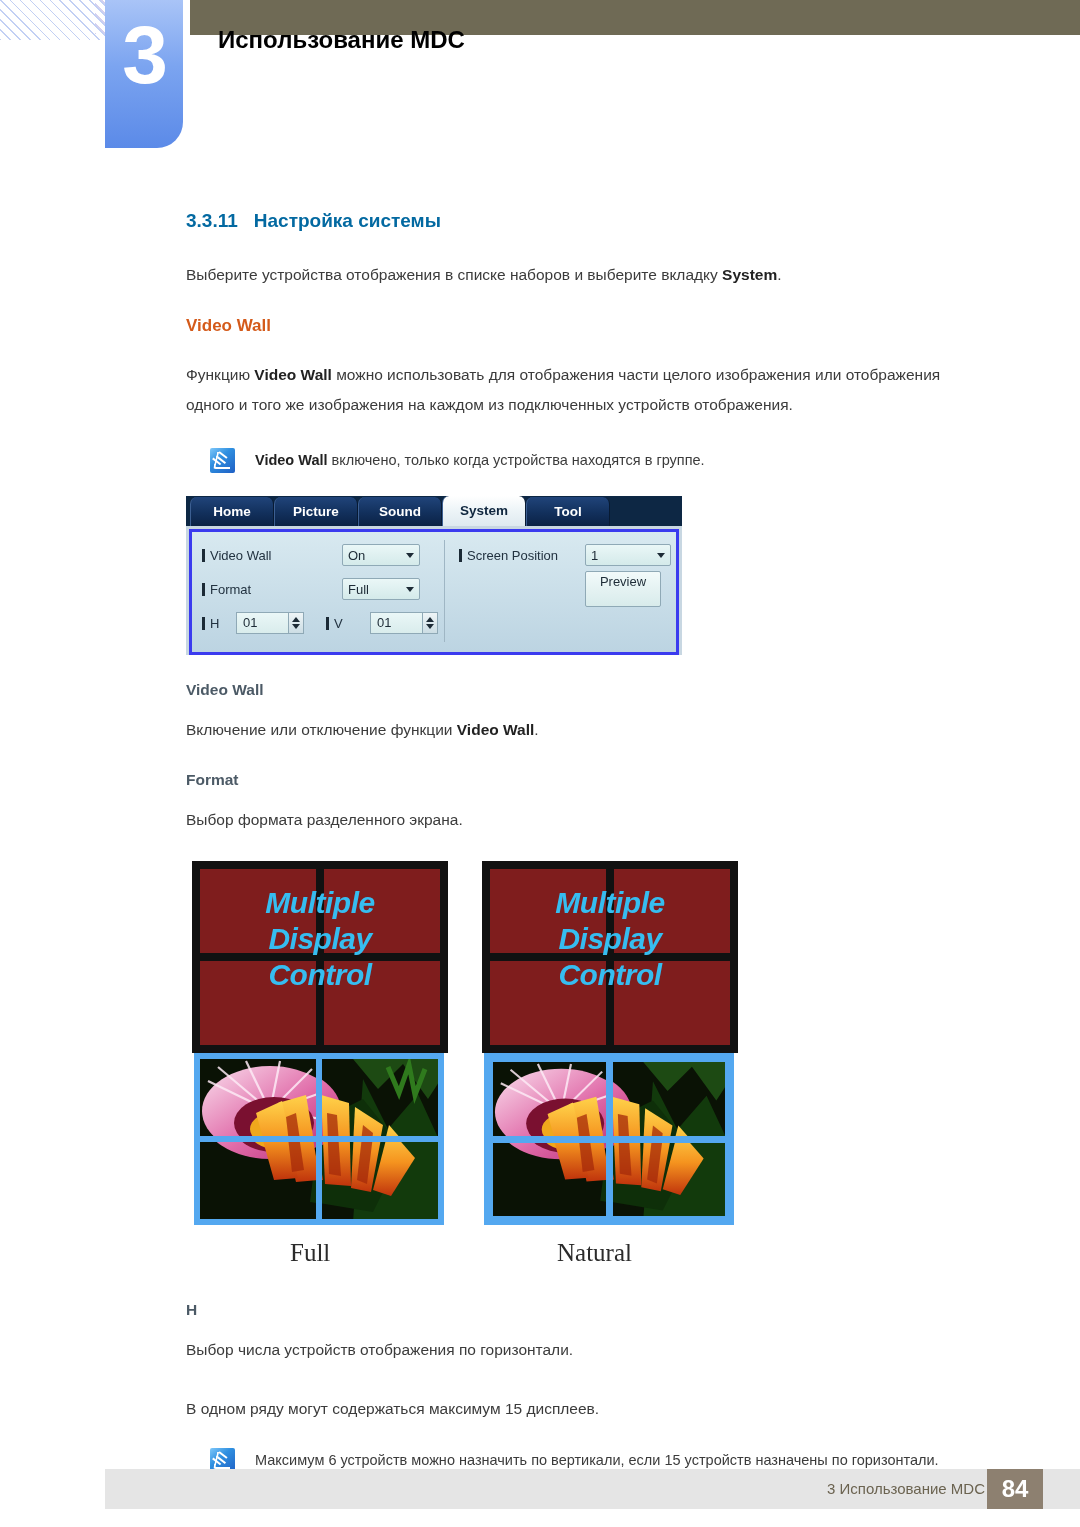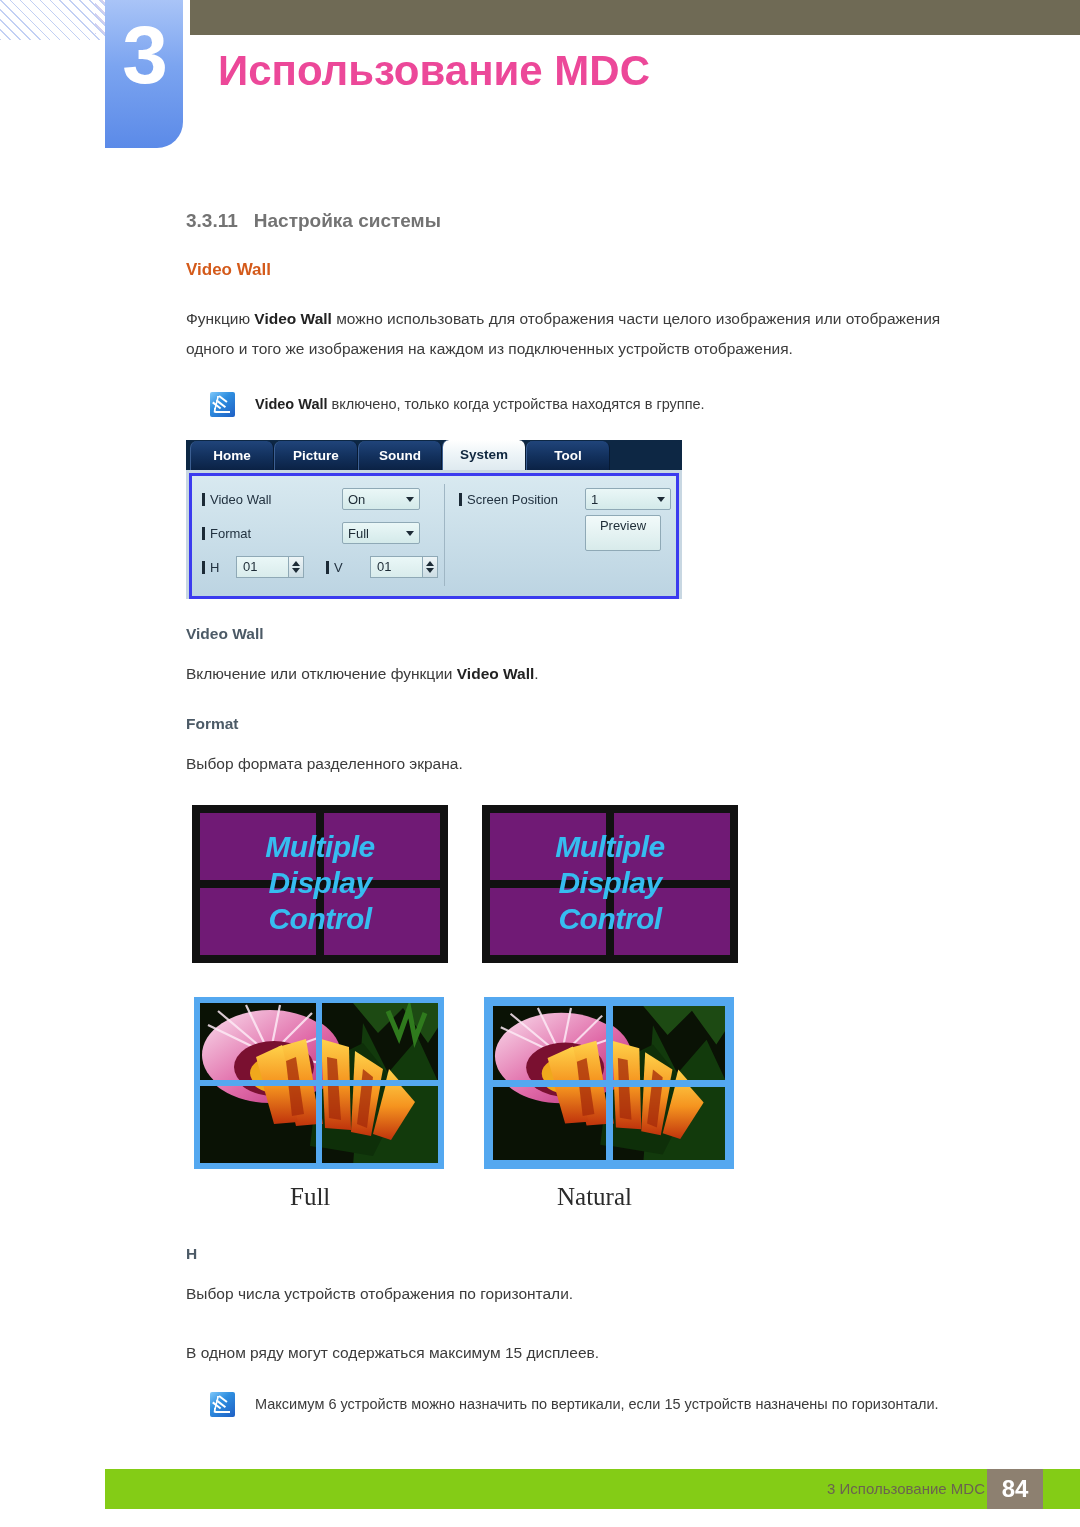--- a/index.html
+++ b/index.html
@@ -70,37 +70,37 @@
     width: 78px;
     text-align: center;
     font-size: 82px;
     font-weight: bold;
     color: #ffffff;
     line-height: 1;
     letter-spacing: -2px;
   }
   .chapter-title {
     position: absolute;
-    top: 47px;
+    top: 26px;
     left: 218px;
-    font-size: 42px;
+    font-size: 24px;
     font-weight: bold;
-    color: #ec4899;
+    color: #000000;
     letter-spacing: 0px;
   }
 
   
   .content {
     position: absolute;
     left: 186px;
     top: 210px;
     width: 790px;
   }
   .sect-head {
-    color: #737373;
+    color: #0369a1;
     font-size: 19px;
     font-weight: bold;
     margin: 0 0 28px 0;
   }
   .sect-head .num { margin-right: 16px; }
 
   p.para {
     font-size: 15.5px;
     color: #3b3b3b;
     line-height: 30px;
@@ -317,22 +317,22 @@
   
   .walls {
     position: relative;
     height: 178px;
     margin: 10px 0 4px 0;
   }
   .wall {
     position: absolute;
     top: 0;
     width: 256px;
-    height: 158px;
-    background: #701a75;
+    height: 192px;
+    background: #7f1d1d;
     border: 8px solid #111111;
     box-sizing: border-box;
   }
   .wall.left  { left: 6px; }
   .wall.right { left: 296px; }
   .wall .vline {
     position:absolute; top:0; bottom:0;
     width: 8px; background:#111111;
     left: 50%; margin-left:-4px;
   }
@@ -414,21 +414,21 @@
   .caption.a { left: 104px; }
   .caption.b { left: 371px; }
 
   
   .footer {
     position: absolute;
     left: 105px;
     bottom: 18px;
     width: 975px;
     height: 40px;
-    background: #84cc16;
+    background: #e5e5e5;
   }
   .footer-text {
     position: absolute;
     right: 95px;
     top: 0;
     height: 40px;
     line-height: 40px;
     font-size: 15px;
     color: #6b6350;
   }
@@ -458,20 +458,21 @@
   </div>
   <div class="chapter-title">Использование MDC</div>
 </div>
 
 <div class="content">
 
   <div class="sect-head">
     <span class="num">3.3.11</span><span>Настройка системы</span>
   </div>
 
+  <p class="para"><span>Выберите устройства отображения в списке наборов и выберите вкладку </span><b>System</b><span>.</span></p>
 
   <div class="orange-head">Video Wall</div>
 
   <p class="para"><span>Функцию </span><b>Video Wall</b><span> можно использовать для отображения части целого изображения или отображения одного и того же изображения на каждом из подключенных устройств отображения.</span></p>
 
   <div class="note">
     <div class="note-icon"></div>
     <div class="note-text"><b>Video Wall</b><span> включено, только когда устройства находятся в группе.</span></div>
   </div>
 

